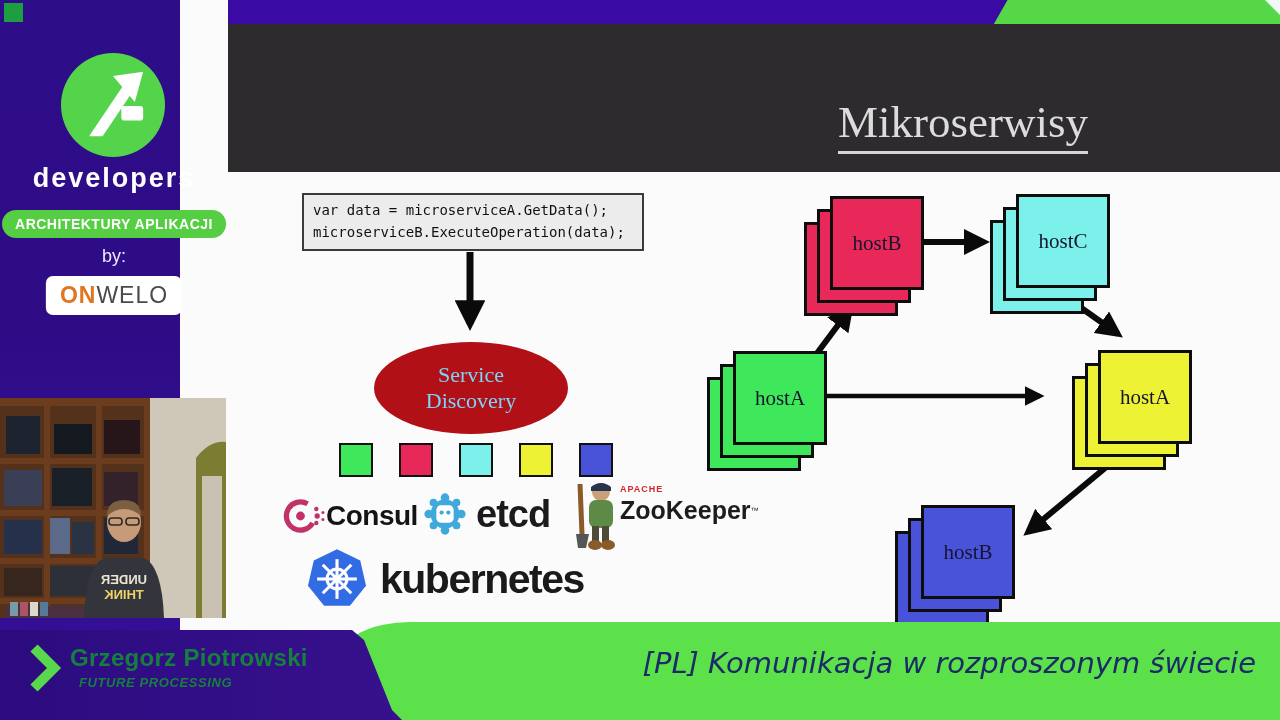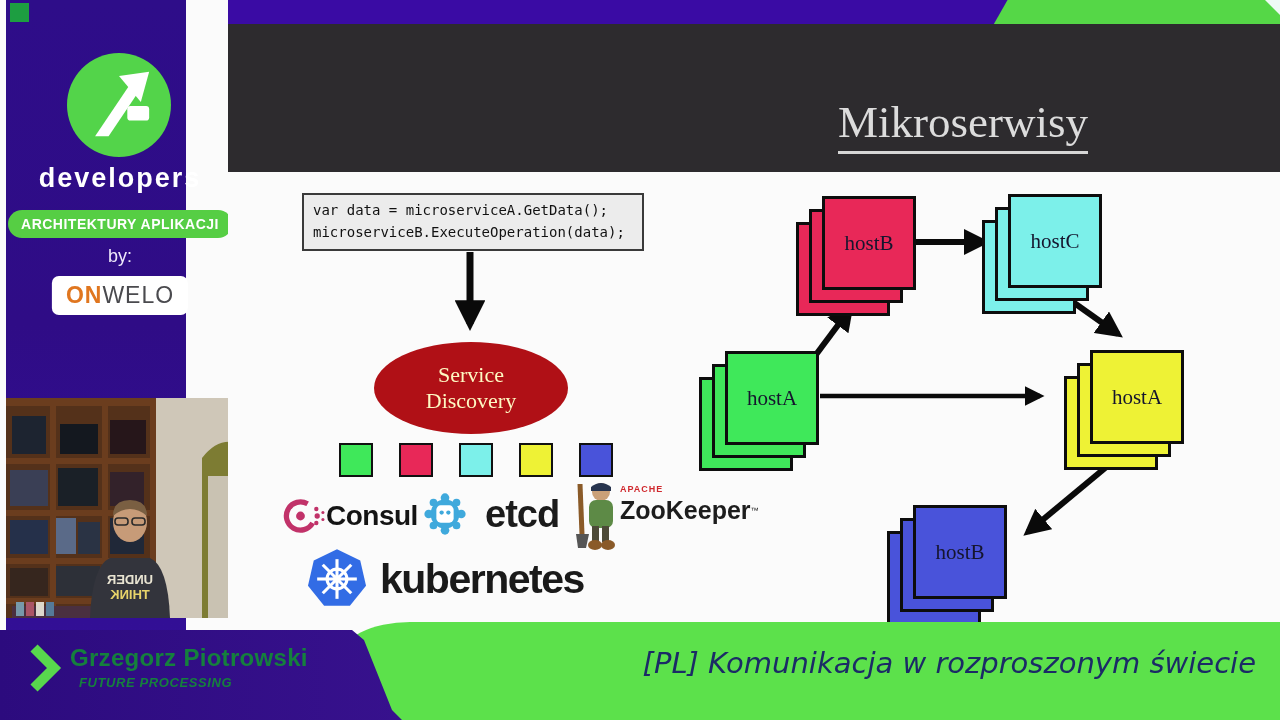--- a/index.html
+++ b/index.html
@@ -1,20 +1,20 @@
 <!DOCTYPE html>
 <html><head>
 <meta charset="utf-8">
 <style>
   html,body{margin:0;padding:0;background:#111;}
   .stage{position:relative;width:1280px;height:720px;overflow:hidden;
     background:#fbfbfb;font-family:"Liberation Sans",sans-serif;}
 
   
-  .sidebar{position:absolute;left:6px;top:0;width:180px;height:720px;
+  .sidebar{position:absolute;left:0;top:0;width:180px;height:720px;
     background:linear-gradient(180deg,#2e0d89 0%,#2f0c86 45%,#33109a 100%);}
   .corner-square{position:absolute;left:4px;top:3px;width:19px;height:19px;background:#1d9e41;}
   .logo-circle{position:absolute;left:61px;top:53px;width:104px;height:104px;border-radius:50%;
     background:#53d44a;display:flex;align-items:center;justify-content:center;}
   .wordmark{position:absolute;left:0;top:163px;width:228px;text-align:center;color:#fff;
     font-size:27px;font-weight:600;letter-spacing:2px;}
   .track-badge{position:absolute;left:114px;top:210px;transform:translateX(-50%);
     background:#56ce44;color:#fff;font-size:14px;font-weight:bold;letter-spacing:.5px;
     padding:6px 13px;border-radius:15px;white-space:nowrap;}
   .by-label{position:absolute;left:0;top:246px;width:228px;text-align:center;color:#efeafb;font-size:18px;}
@@ -41,40 +41,40 @@
     font-family:"Liberation Serif",serif;font-size:45px;color:#dcdcdc;}
   .slide-title span{border-bottom:3px solid #d6d6d6;padding-bottom:4px;}
 
   .code-box{position:absolute;left:74px;top:169px;width:320px;height:46px;
     background:#ececec;border:2px solid #3a3a3a;padding:4px 9px;
     font-family:"DejaVu Sans Mono",monospace;font-size:14px;line-height:22px;color:#111;white-space:pre;}
 
   .arrows-overlay{position:absolute;left:0;top:0;width:1052px;height:598px;pointer-events:none;}
 
   .sd-ellipse{position:absolute;left:146px;top:318px;width:194px;height:92px;border-radius:50%;
-    background:#b01016;color:#fef9c3;display:flex;flex-direction:column;align-items:center;
+    background:#b01016;color:#7dd3fc;display:flex;flex-direction:column;align-items:center;
     justify-content:center;font-family:"Liberation Serif",serif;font-size:22px;line-height:26px;}
 
   .legend-row{position:absolute;left:111px;top:419px;display:flex;gap:26px;}
   .legend-sq{width:30px;height:30px;border:2px solid #111;display:block;}
 
   .logo-consul{position:absolute;left:54px;top:470px;display:flex;align-items:center;gap:0;}
   .consul-text{font-size:28px;font-weight:bold;color:#141414;letter-spacing:-0.5px;}
-  .logo-etcd{position:absolute;left:193px;top:466px;display:flex;align-items:center;gap:16px;}
+  .logo-etcd{position:absolute;left:193px;top:466px;display:flex;align-items:center;gap:7px;}
   .etcd-text{font-size:38px;font-weight:bold;color:#1b1b1b;letter-spacing:-1px;}
   .logo-zk{position:absolute;left:340px;top:454px;display:flex;}
   .zk-textblock{padding-bottom:16px;}
   .zk-apache{color:#d0282d;font-size:9px;font-weight:bold;letter-spacing:1px;}
   .zk-name{color:#1d1d1d;font-size:25px;font-weight:bold;}
   .zk-tm{font-size:8px;vertical-align:super;color:#1d1d1d;}
   .logo-k8s{position:absolute;left:78px;top:524px;display:flex;align-items:center;gap:12px;}
   .k8s-text{font-size:41px;font-weight:bold;color:#1a1a1a;letter-spacing:-1.5px;}
 
   
-  .host{position:absolute;width:120px;height:120px;}
+  .host{position:absolute;width:120px;height:120px;margin-left:8px;}
   .host .sq{position:absolute;width:88px;height:88px;border:3px solid #0d0d0d;}
   .host .b2{left:0;top:26px;}
   .host .b1{left:13px;top:13px;}
   .host .front{left:26px;top:0;display:flex;align-items:center;justify-content:center;}
   .host-label{font-family:"Liberation Serif",serif;font-size:21px;color:#15152e;}
   #host-red{left:568px;top:172px;}
   #host-cyan{left:754px;top:170px;}
   #host-green{left:471px;top:327px;}
   #host-yellow{left:836px;top:326px;}
   #host-blue{left:659px;top:481px;}

